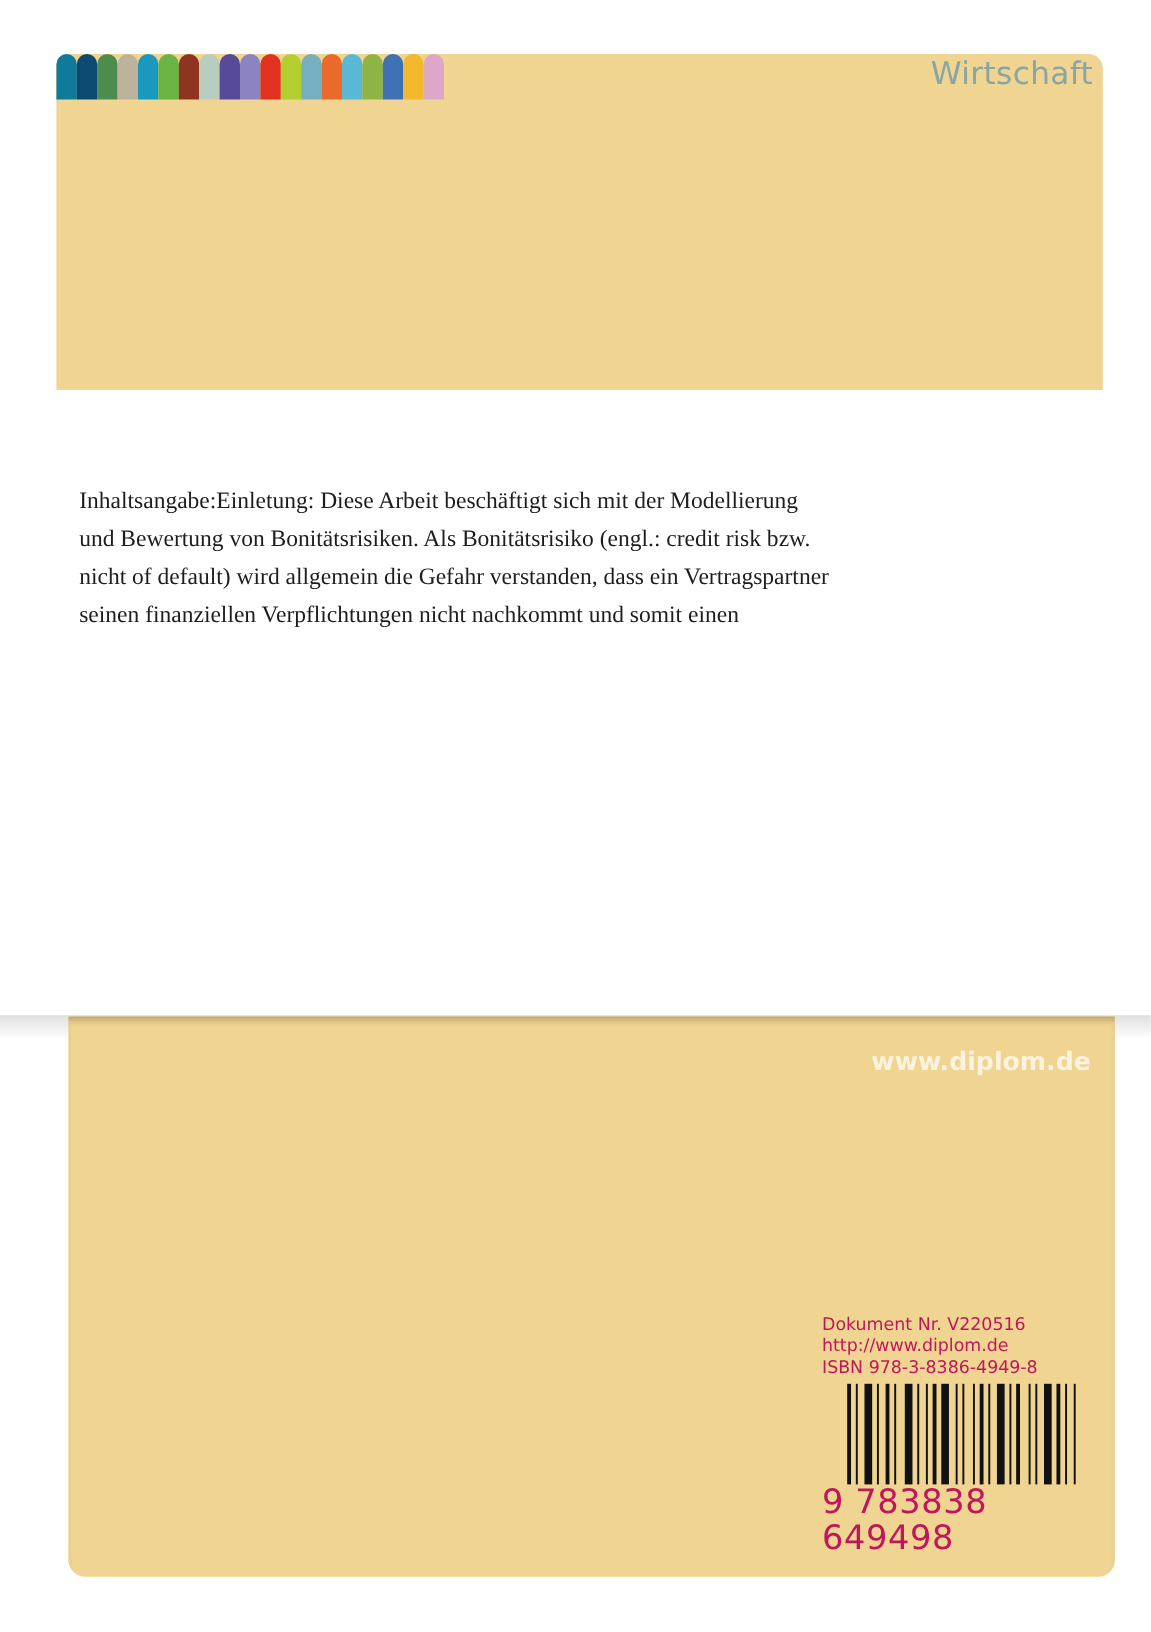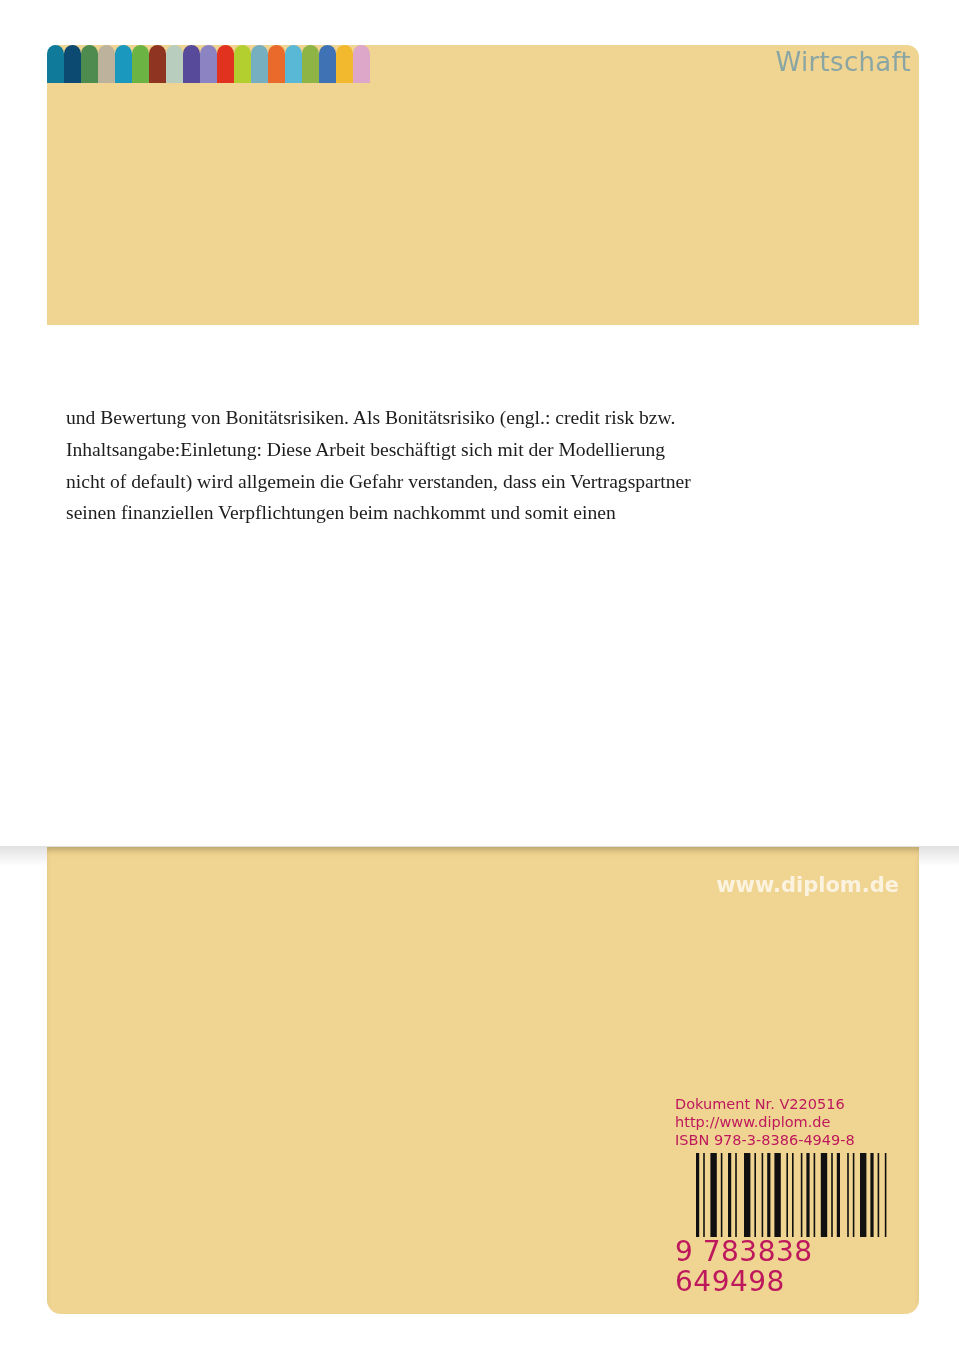--- a/index.html
+++ b/index.html
@@ -29,21 +29,21 @@
     font-family: "Liberation Serif", "DejaVu Serif", serif; font-size: 19.6px; line-height: 31.8px; color: #1d1d1d;
   }
   .blurb p { margin: 0; white-space: nowrap; }
 
   .shadow-band {
     position: absolute; left: 0; top: 846px; width: 959px; height: 20px;
     background: linear-gradient(#e0e0e0, #ffffff);
   }
 
   .bottom-panel {
-    position: absolute; left: 47px; top: 847px; width: 872px; height: 467px;
+    position: absolute; left: 57px; top: 847px; width: 872px; height: 467px;
     background: #f0d491; border-radius: 0 0 14px 14px;
     box-shadow: inset 0 6px 6px -3px rgba(120,100,60,0.45);
   }
   .website {
     position: absolute; right: 20px; top: 26px;
     font-family: "DejaVu Sans", sans-serif; font-weight: bold; font-size: 21px; color: #fbf3e0;
   }
   .meta {
     position: absolute; left: 628px; top: 248px;
     font-family: "DejaVu Sans", sans-serif; font-size: 14.5px; line-height: 18px; color: #be185d;
@@ -81,24 +81,24 @@
       <div class="tab" style="background: rgb(143, 180, 70);"></div>
       <div class="tab" style="background: rgb(62, 114, 180);"></div>
       <div class="tab" style="background: rgb(242, 185, 46);"></div>
       <div class="tab" style="background: rgb(220, 167, 200);"></div>
     </div>
   <div class="category">Wirtschaft</div>
 </div>
 
 <div class="middle"></div>
 <div class="blurb">
+  <p>Inhaltsangabe:Einletung: Diese Arbeit beschäftigt sich mit der Modellierung</p>
   <p>und Bewertung von Bonitätsrisiken. Als Bonitätsrisiko (engl.: credit risk bzw.</p>
-  <p>Inhaltsangabe:Einletung: Diese Arbeit beschäftigt sich mit der Modellierung</p>
   <p>nicht of default) wird allgemein die Gefahr verstanden, dass ein Vertragspartner</p>
-  <p>seinen finanziellen Verpflichtungen beim nachkommt und somit einen</p>
+  <p>seinen finanziellen Verpflichtungen nicht nachkommt und somit einen</p>
 </div>
 
 <div class="shadow-band"></div>
 
 <div class="bottom-panel">
   <div class="website">www.diplom.de</div>
   <div class="meta">
     <div>Dokument Nr. V220516</div>
     <div>http://www.diplom.de</div>
     <div>ISBN 978-3-8386-4949-8</div>

